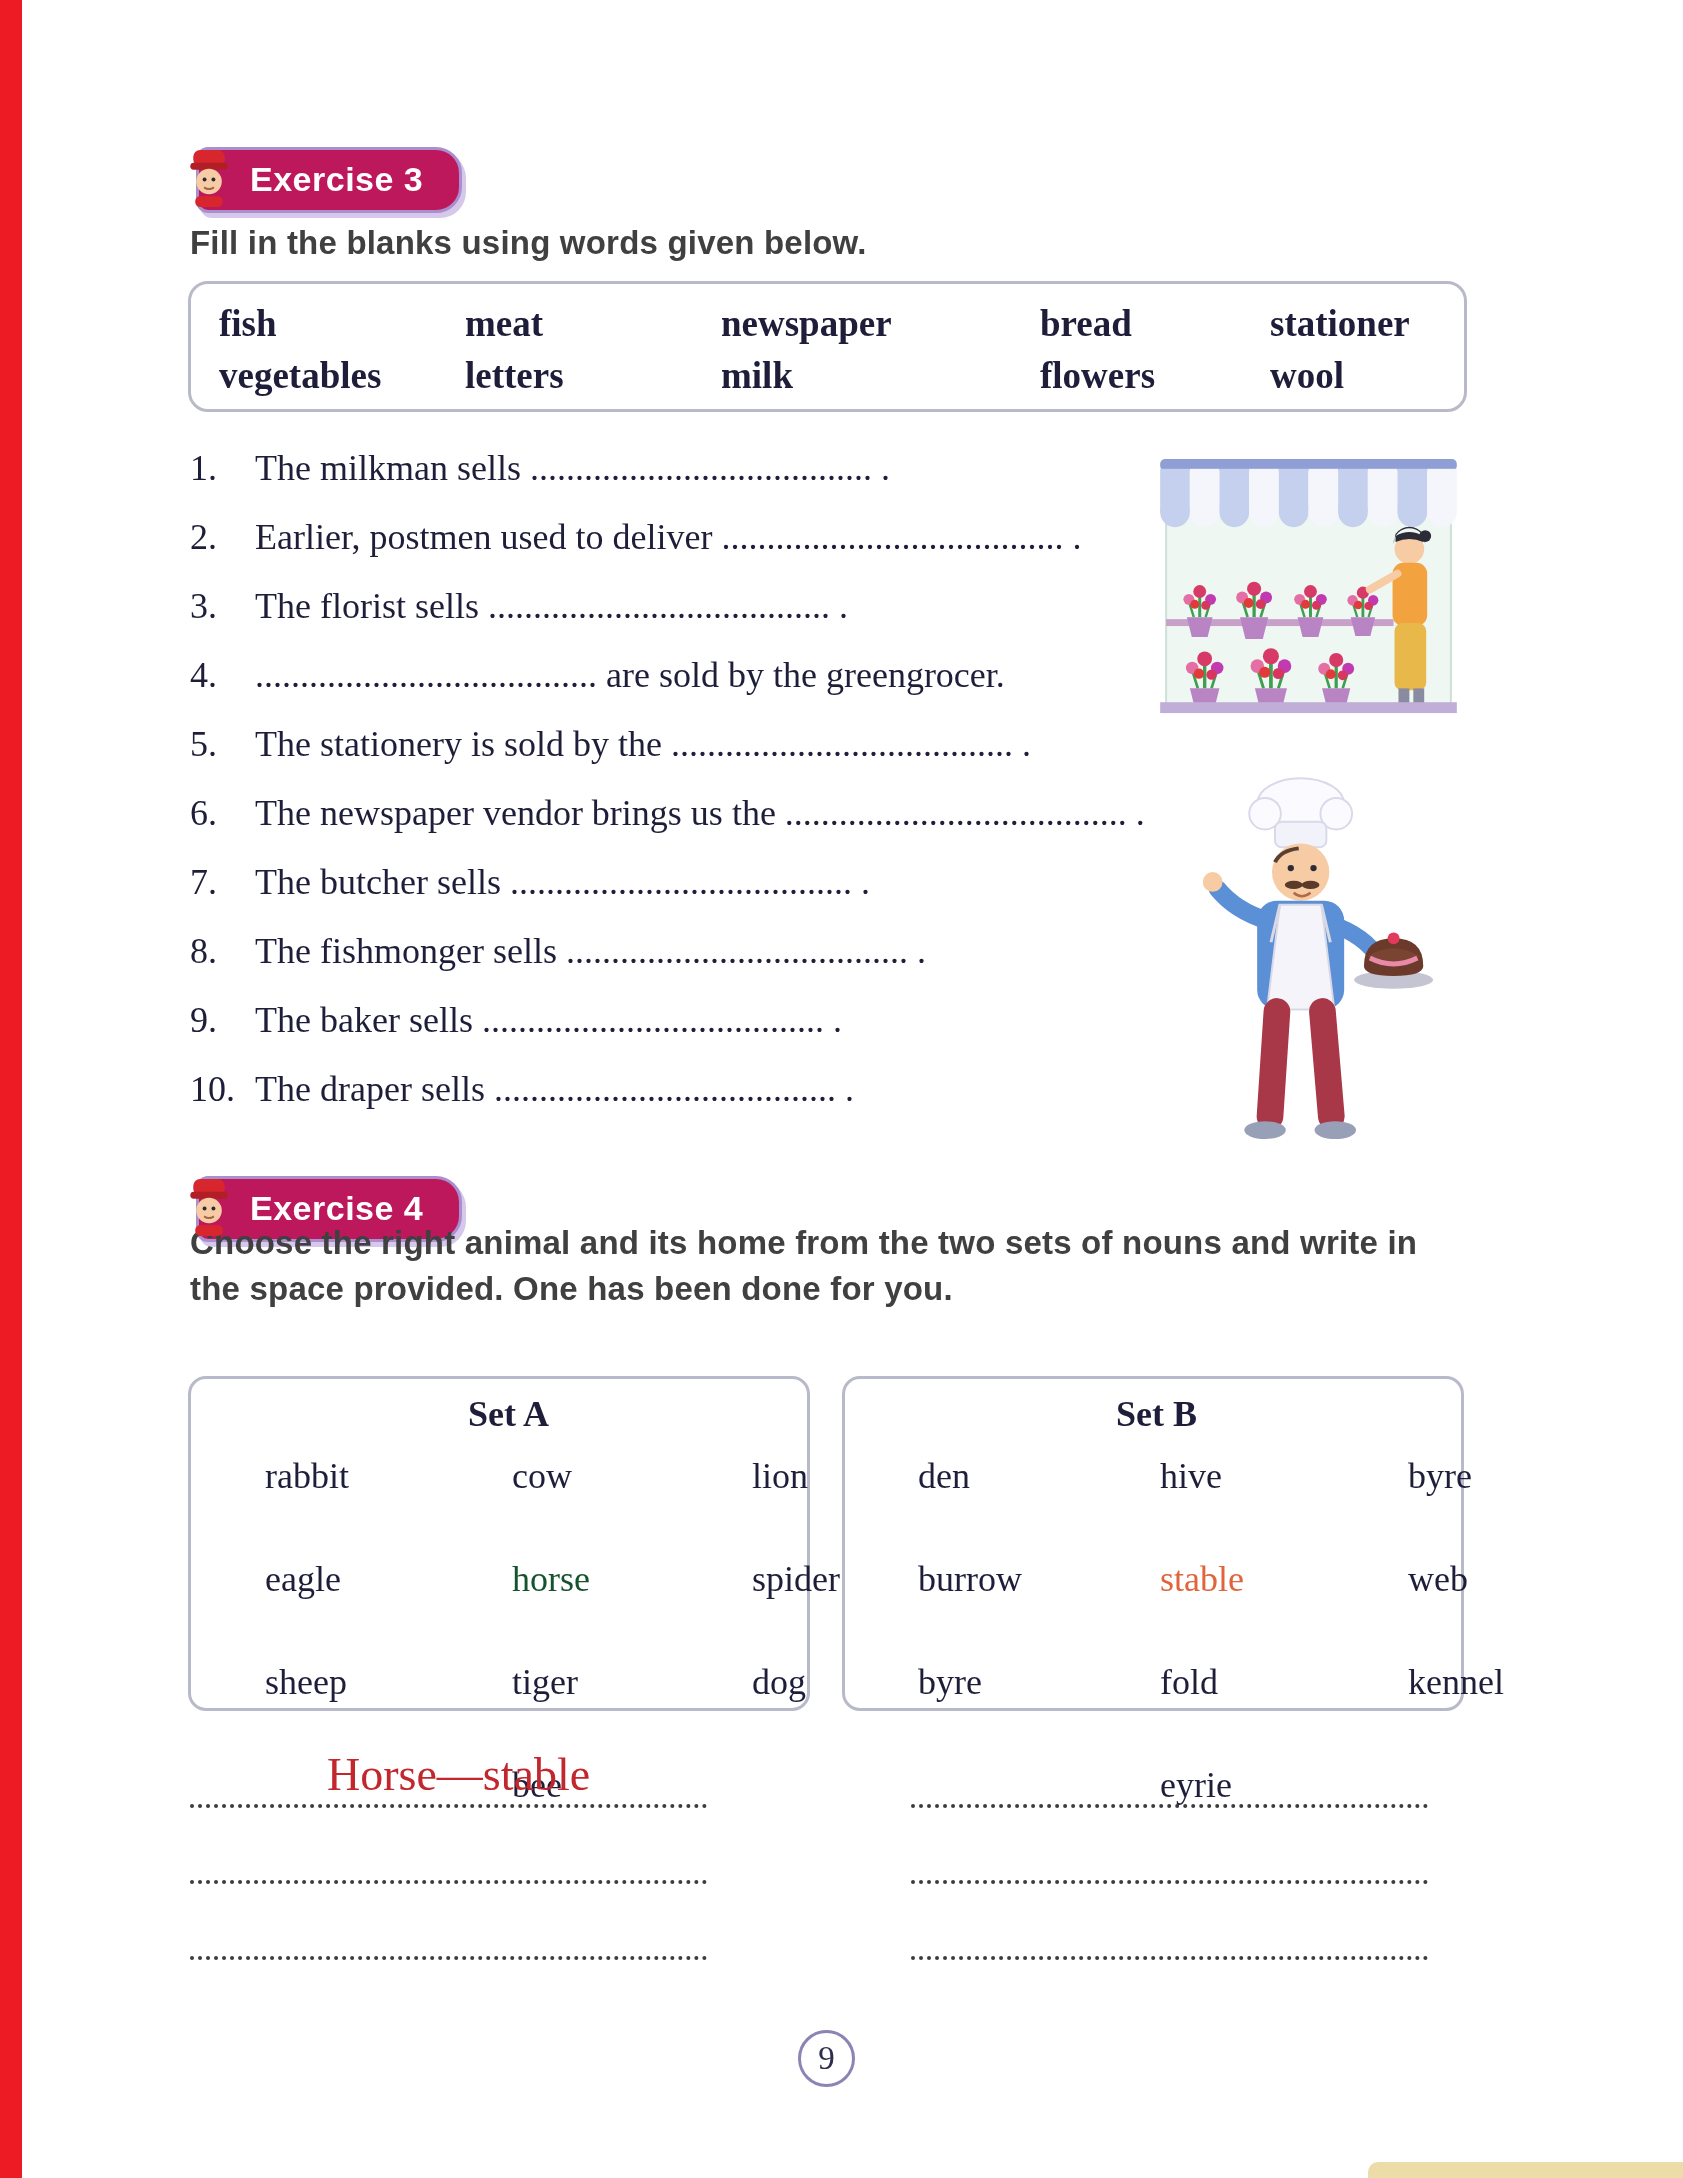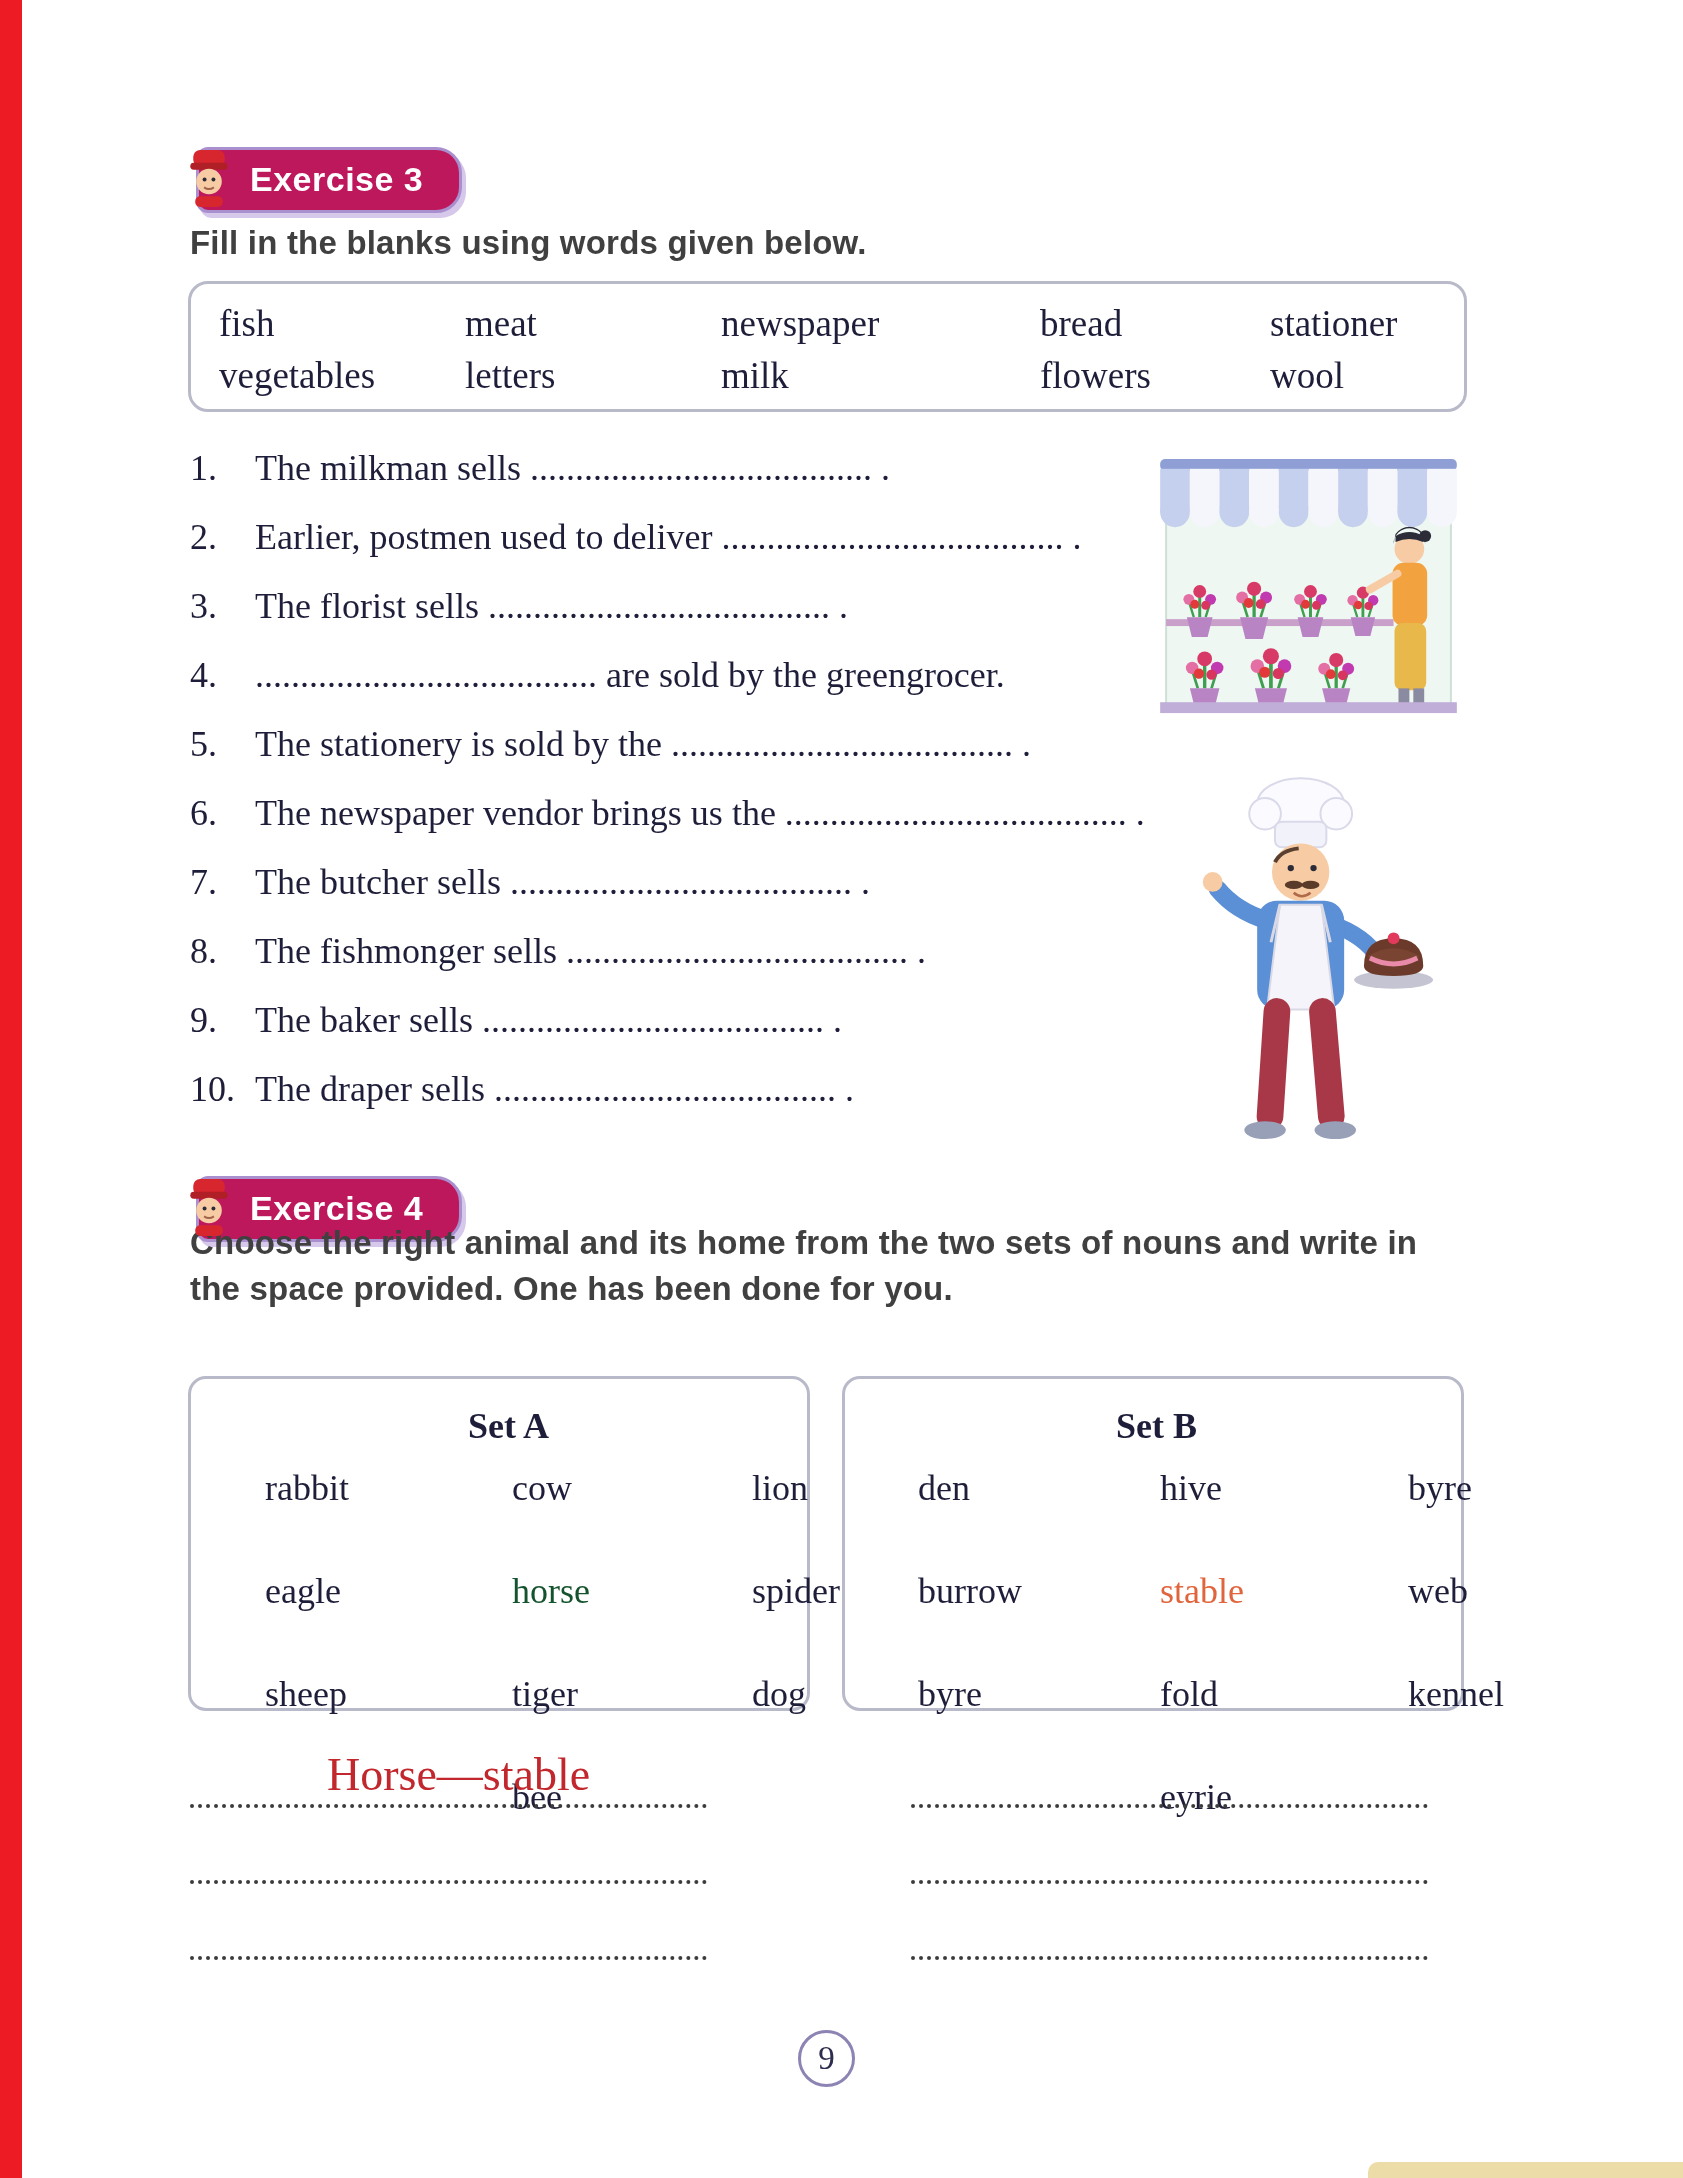--- a/index.html
+++ b/index.html
@@ -34,40 +34,40 @@
     letter-spacing:0.2px;
   }
 
   
   .word-box {
     position:absolute; left:188px; top:281px; width:1279px; height:131px;
     border:3px solid #b9bac9; border-radius:20px;
     padding:14px 0 0 28px;
     font-size:37px;
   }
-  .wb-row { display:grid; grid-template-columns:246px 256px 319px 230px 1fr; line-height:52px; }
+  .wb-row { display:grid; grid-template-columns:246px 256px 319px 230px 1fr; line-height:52px;font-weight:bold; }
 
   
   .items { position:absolute; left:190px; top:434px; width:1000px; }
   .item { display:flex; font-size:36px; line-height:69px; white-space:nowrap; }
   .item-num { width:65px; flex:none; }
 
   
   .florist-ill { position:absolute; left:1160px; top:453px; }
   .baker-ill { position:absolute; left:1184px; top:770px; }
 
   
   .set-box {
     position:absolute; top:1376px; width:622px; height:335px;
     border:3px solid #b9bac9; border-radius:18px;
     font-size:36px;
   }
   .set-a { left:188px; }
   .set-b { left:842px; }
-  .set-title { font-weight:700; margin-top:26px; margin-bottom:12px; }
+  .set-title { font-weight:700; margin-top:14px; margin-bottom:12px; }
   .set-a .set-title { margin-left:277px; }
   .set-b .set-title { margin-left:271px; }
   .set-grid { display:grid; line-height:59px;gap:44px; }
   .set-a .set-grid { grid-template-columns:203px 196px 1fr; padding-left:74px; }
   .set-b .set-grid { grid-template-columns:198px 204px 1fr; padding-left:73px; }
   .hl-red { color:#14532d; }
   .hl-orange { color:#e0643c; }
 
   
   .example-answer { position:absolute; left:327px; top:1748px; font-size:46px; color:#c1272d; }

